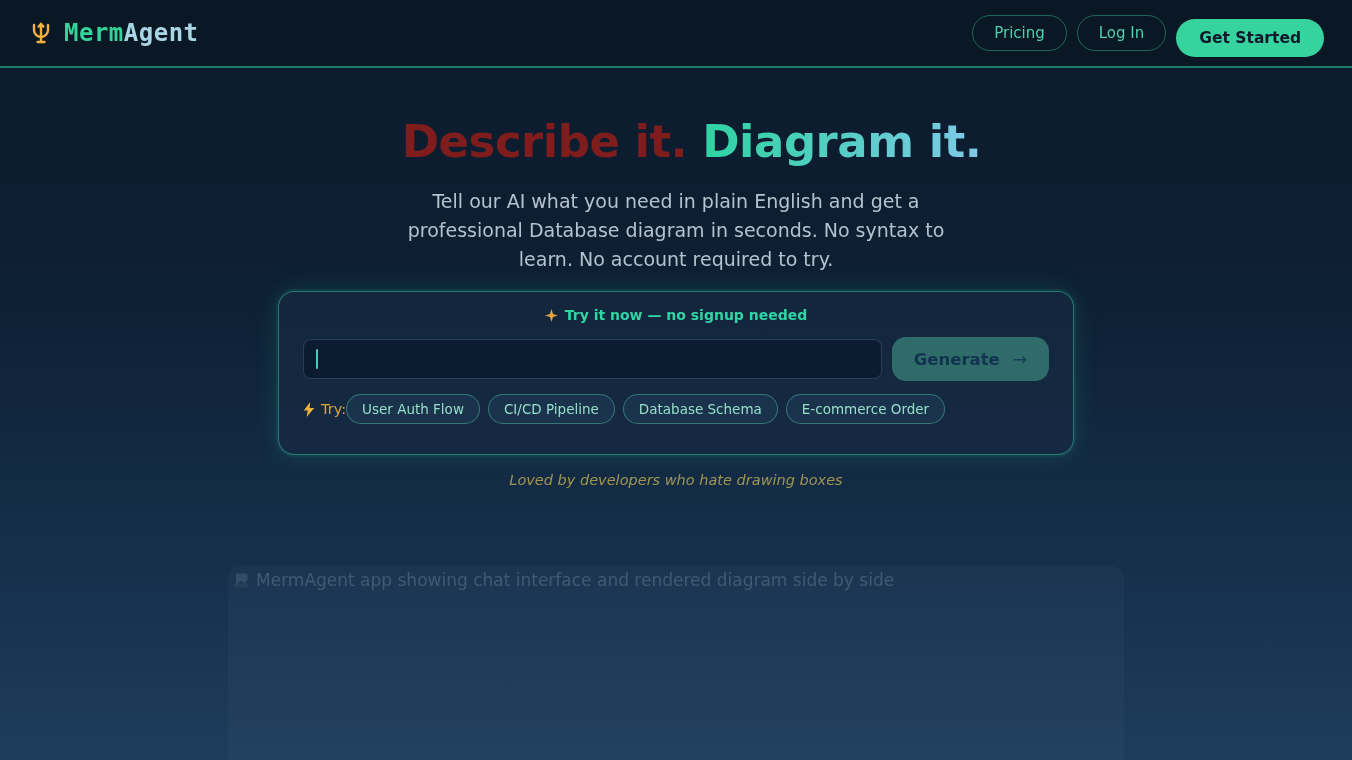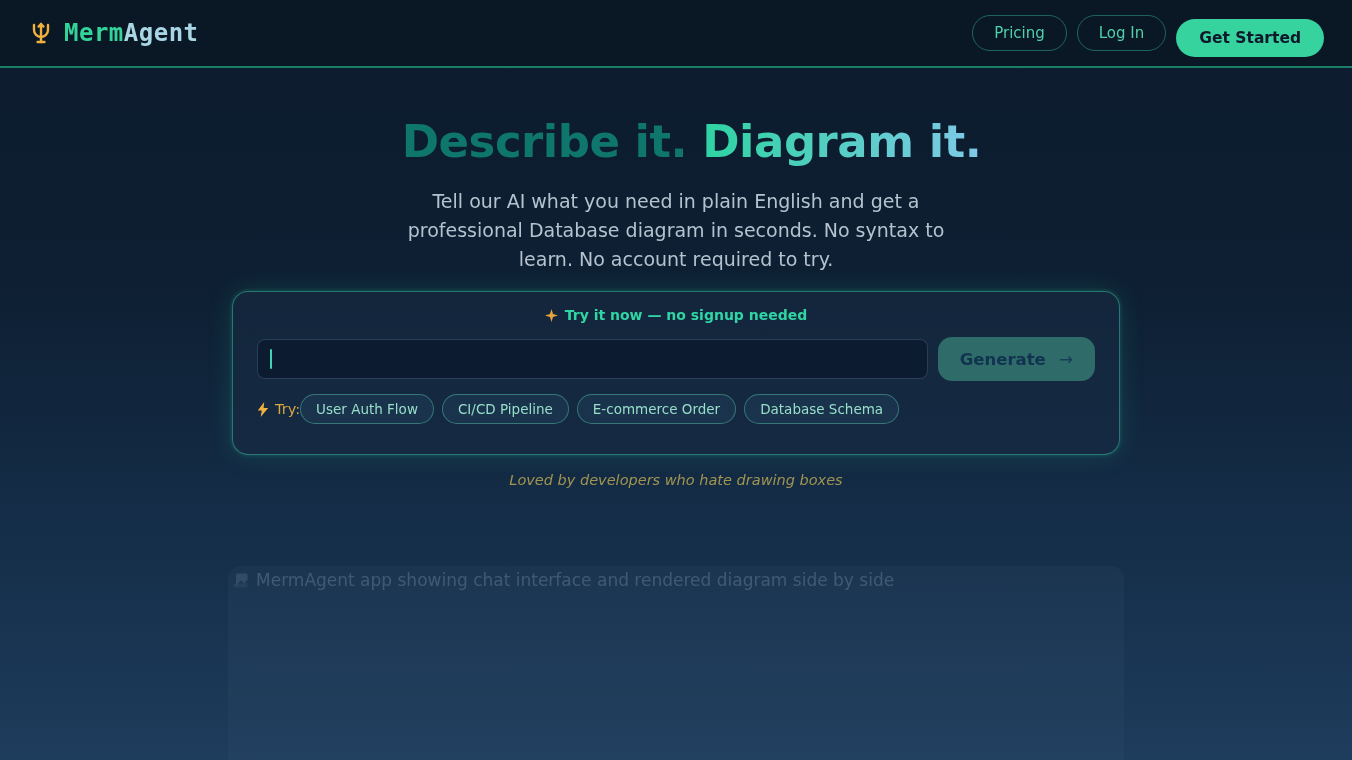--- a/index.html
+++ b/index.html
@@ -35,32 +35,32 @@
     font-size:15.5px; padding:10px 23px; border-radius:999px; cursor:pointer;
     font-family:inherit;
     margin-top:9px;
   }
   
   .main { display:flex; flex-direction:column; align-items:center; }
   .hero-title {
     margin-top:46px; font-size:45px; font-weight:bold; line-height:1.25;
     text-align:center; letter-spacing:-0.5px;
   }
-  .hero-title .t-white { color:#0f766e;margin-left:31px; }
+  .hero-title .t-white { color:#7f1d1d;margin-left:31px; }
   .hero-title .t-accent {
     background:linear-gradient(90deg,#2ed3a2 0%, #7fc9e8 100%);
     -webkit-background-clip:text; background-clip:text; color:transparent;
   }
   .hero-sub {
     margin-top:17px; max-width:565px; text-align:center;
     font-size:19px; line-height:1.53; color:#b5c2cf; font-weight:normal;
   }
   
   .try-card {
-    margin-top:17px; width:888px; border-radius:16px;
+    margin-top:17px; width:796px; border-radius:16px;
     background:rgba(24,44,68,0.55);
     border:1px solid rgba(61,220,175,0.45);
     box-shadow:0 0 26px rgba(45,212,160,0.16), 0 0 4px rgba(45,212,160,0.25);
     padding:15px 24px 30px 24px;
   }
   .try-badge {
     text-align:center; font-size:14px; font-weight:bold; color:#2fd6a4;
     display:flex; align-items:center; justify-content:center; gap:7px;
   }
   .try-badge .spark { display:inline-flex; }
@@ -162,22 +162,22 @@
         <span class="bolt">
           <svg width="12" height="15" viewBox="0 0 12 15">
             <path d="M7.2 0 L0.8 8.4 L4.8 8.4 L3.6 15 L11.2 6 L6.6 6 Z" fill="#f0b13e"></path>
           </svg>
         </span>
         <span class="try-word">Try:</span>
       </span>
       <div class="chips">
         <button class="chip">User Auth Flow</button>
         <button class="chip">CI/CD Pipeline</button>
+        <button class="chip">Database Schema</button>
         <button class="chip">E-commerce Order</button>
-        <button class="chip">Database Schema</button>
       </div>
     </div>
   </section>
 
   <p class="tagline">Loved by developers who hate drawing boxes</p>
 
   <div class="hero-img">
     <div class="broken-row">
       <span class="broken-icon">
         <svg width="19" height="17" viewBox="0 0 19 17" fill="none" stroke="rgba(195,213,232,0.45)" stroke-width="1.3">

